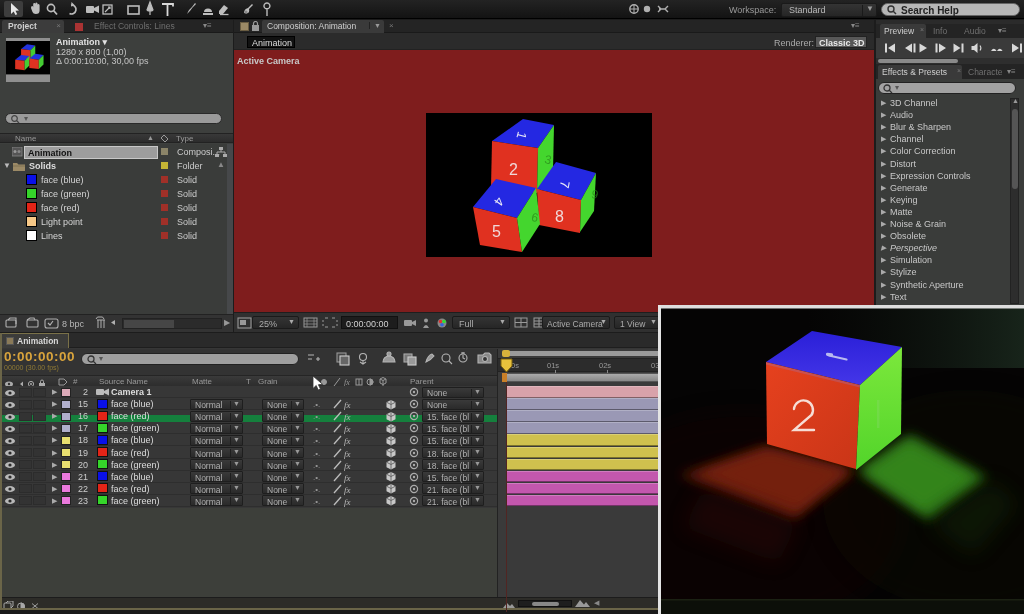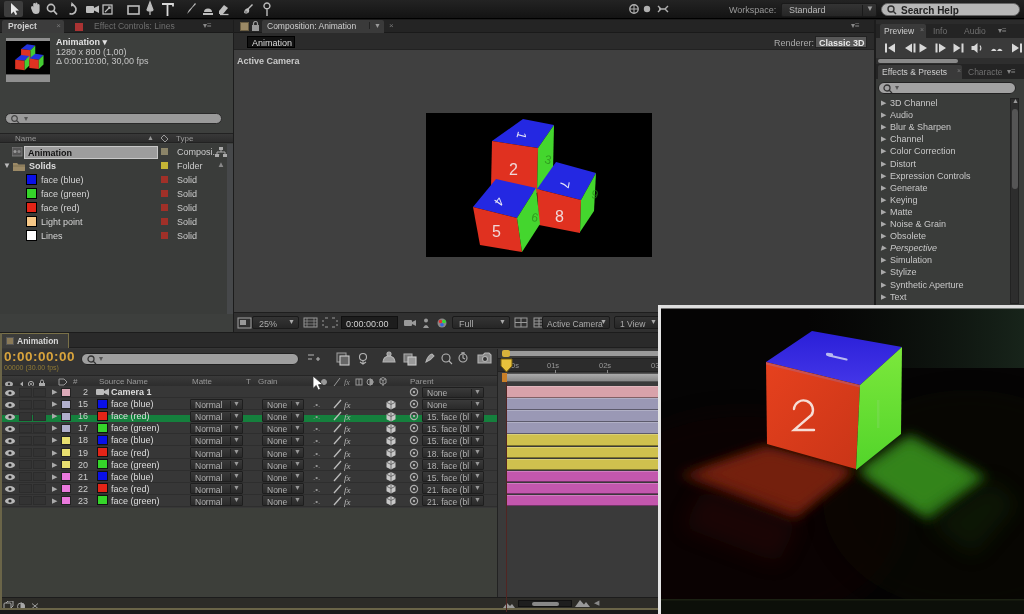--- a/index.html
+++ b/index.html
@@ -182,23 +182,42 @@
     <div class="abs" style="left:0;top:85px;width:233px;height:14px;">
       <div class="abs" style="left:26px;top:1px;width:11px;height:11px;background:#fff;border:1px solid #000;"></div>
       <span class="txt" style="position:absolute;left:41px;top:2px;color:#d5d5d5;">Lines</span>
       <div class="abs" style="left:161px;top:3px;width:7px;height:7px;background:#a03028;"></div>
       <span class="txt" style="position:absolute;left:177px;top:2px;color:#ccc;">Solid</span>
     </div>
   </div>
 
   <div class="abs" style="left:227px;top:124px;width:6px;height:170px;background:#46484a;"></div>
 
+  <div class="abs" style="left:0;top:294px;width:233px;height:18px;background:#333;border-top:1px solid #222;">
+    <svg width="233" height="18" style="position:absolute;left:0;top:0;">
+      <g stroke="#b0b0b0" fill="none" stroke-width="1.1">
+        <rect x="6" y="5" width="10" height="7" rx="1"></rect>
+        <path d="M8 5 l2-2 l6 0 l0 6"></path>
+        <rect x="27" y="5" width="11" height="7" rx="1"></rect>
+        <path d="M27 5 l3-2 l4 0 l1 2"></path>
+        <rect x="45" y="4" width="13" height="9" rx="2"></rect>
+        <path d="M48 8 l2 2 l3-4" stroke-width="1.2"></path>
+        <path d="M97 5 l8 0 M98 5 l0 8 M101 5 l0 8 M104 5 l0 8 M96 4 l1.5-2 l5 0 l1.5 2" stroke-width="1"></path>
+      </g>
+      <text x="62" y="12" font-size="9" fill="#b8b8b8" font-family="Liberation Sans">8 bpc</text>
+      <path d="M116 10 l-5 0 l2.5-4 Z" fill="#b0b0b0" transform="rotate(-90 113 8)"></path>
+    </svg>
+    <div class="abs" style="left:122px;top:3px;width:100px;height:11px;background:#2b2b2b;border:1px solid #222;">
+      <div class="abs" style="left:1px;top:1px;width:50px;height:8px;background:#464646;"></div>
+    </div>
+    <span class="txt" style="position:absolute;left:224px;top:3px;color:#999;font-size:8px;">▶</span>
+  </div>
 </div>
 
-<div class="abs" id="comppanel" style="left:234px;top:20px;width:640px;height:312px;background:#404040;">
+<div class="abs" id="comppanel" style="left:234px;top:20px;width:640px;height:312px;background:#7f1d1d;">
 
   <div class="abs" style="left:0;top:0;width:640px;height:13px;background:#242424;border-bottom:1px solid #1a1a1a;">
     <div class="abs" style="left:6px;top:2px;width:9px;height:9px;background:#9c8a66;border:1px solid #6a5d42;"></div>
     <svg width="10" height="11" style="position:absolute;left:17px;top:1px;">
         <rect x="1" y="4" width="7" height="6" fill="#999"></rect>
         <path d="M2.5 4 v-1.5 a2 2 0 0 1 4 0 V4" fill="none" stroke="#999" stroke-width="1.2"></path>
       </svg>
     <div class="abs" style="left:28px;top:0px;width:122px;height:13px;background:#3a3a3a;border-radius:2px 2px 0 0;">
       <span class="txt" style="position:absolute;left:5px;top:1px;color:#cfcfcf;font-size:8.5px;">Composition: Animation</span>
       <span style="position:absolute;right:3px;top:2px;font-size:7px;color:#999;border-left:1px solid #222;padding-left:4px;">▼</span>

